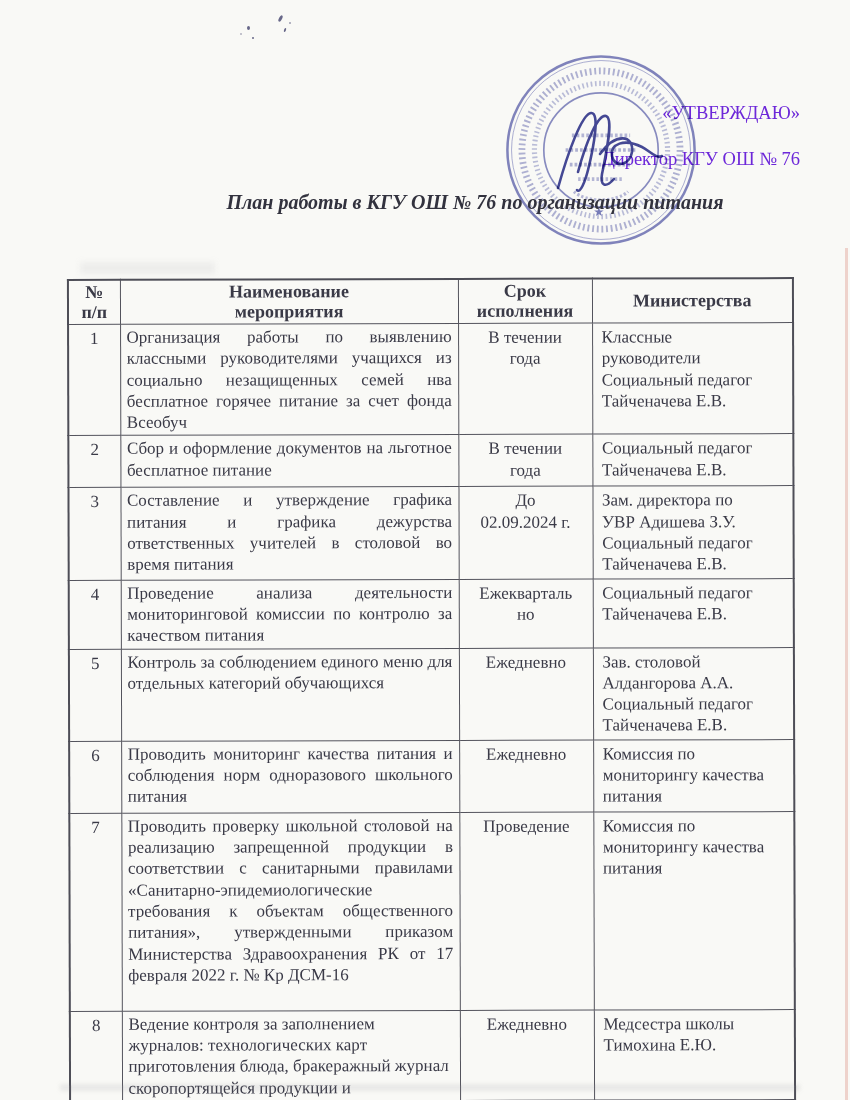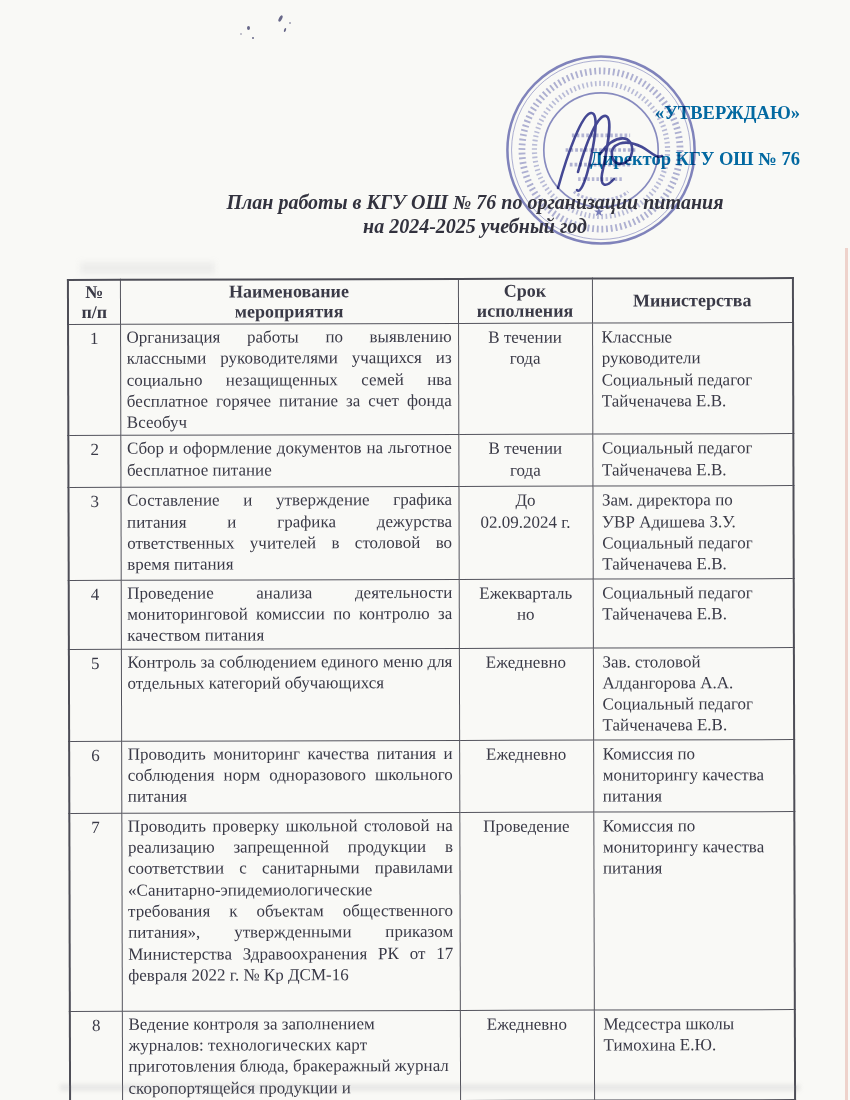--- a/index.html
+++ b/index.html
@@ -19,21 +19,21 @@
   .sp2 { left: 252px; top: 37px; width: 2px; height: 2px; }
   .sp3 { left: 279px; top: 15px; width: 3px; height: 7px; transform: rotate(28deg); }
   .sp4 { left: 284px; top: 28px; width: 2px; height: 4px; transform: rotate(20deg); }
   .sp5 { left: 289px; top: 22px; width: 2px; height: 2px; opacity: .5; }
   .sp6 { left: 240px; top: 33px; width: 2px; height: 2px; opacity: .4; }
 
   
   .approval {
     position: absolute; top: 79px; right: 50px;
     text-align: right; font-size: 18.5px; line-height: 23px;
-    white-space: pre-line; color: #0369a1; font-weight: bold;
+    white-space: pre-line; color: #6d28d9;
   }
   .sig-line {
     display: inline-block; width: 112px; height: 14px;
     border-bottom: 1.6px solid #3c3c49; margin-right: 6px;
   }
 
   
   .stamp {
     position: absolute; left: 497px; top: 46px;
     width: 208px; height: 208px;
@@ -145,21 +145,20 @@
   <svg class="signature" viewBox="0 0 130 96" aria-hidden="true">
     <g fill="none" stroke="#31368f" stroke-width="2.6" stroke-linecap="round">
       <path d="M10,86 C20,50 34,12 43,11 C52,10 46,44 40,68 C37,80 32,92 29,88"></path>
       <path d="M30,70 C38,40 50,12 58,14 C66,16 58,52 54,72 C52,83 57,87 66,77"></path>
       <path d="M52,52 C68,30 86,33 84,50 C82,64 66,66 64,54 C62,42 76,36 94,45 C102,49 108,57 114,54"></path>
     </g>
   </svg>
 
   <div class="doc-title">
     <div>План работы в КГУ ОШ № 76 по организации питания</div>
-    <div>на 2024-2025 учебный год</div>
   </div>
 
   <table class="plan">
     <colgroup>
       <col style="width:52px">
         <col style="width:338px">
         <col style="width:134px">
         <col style="width:201px">
     </colgroup>
     <thead>

